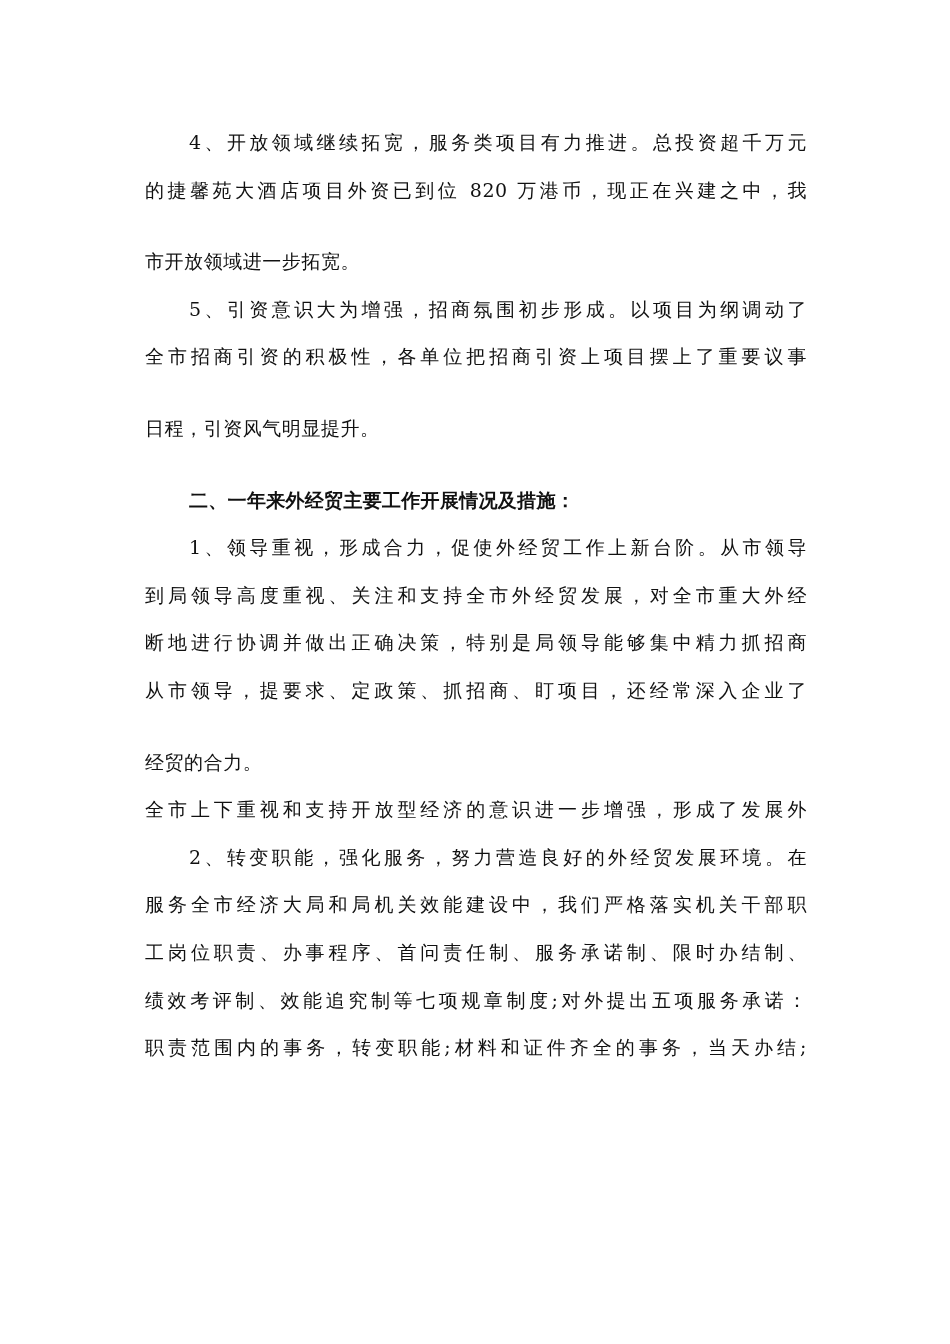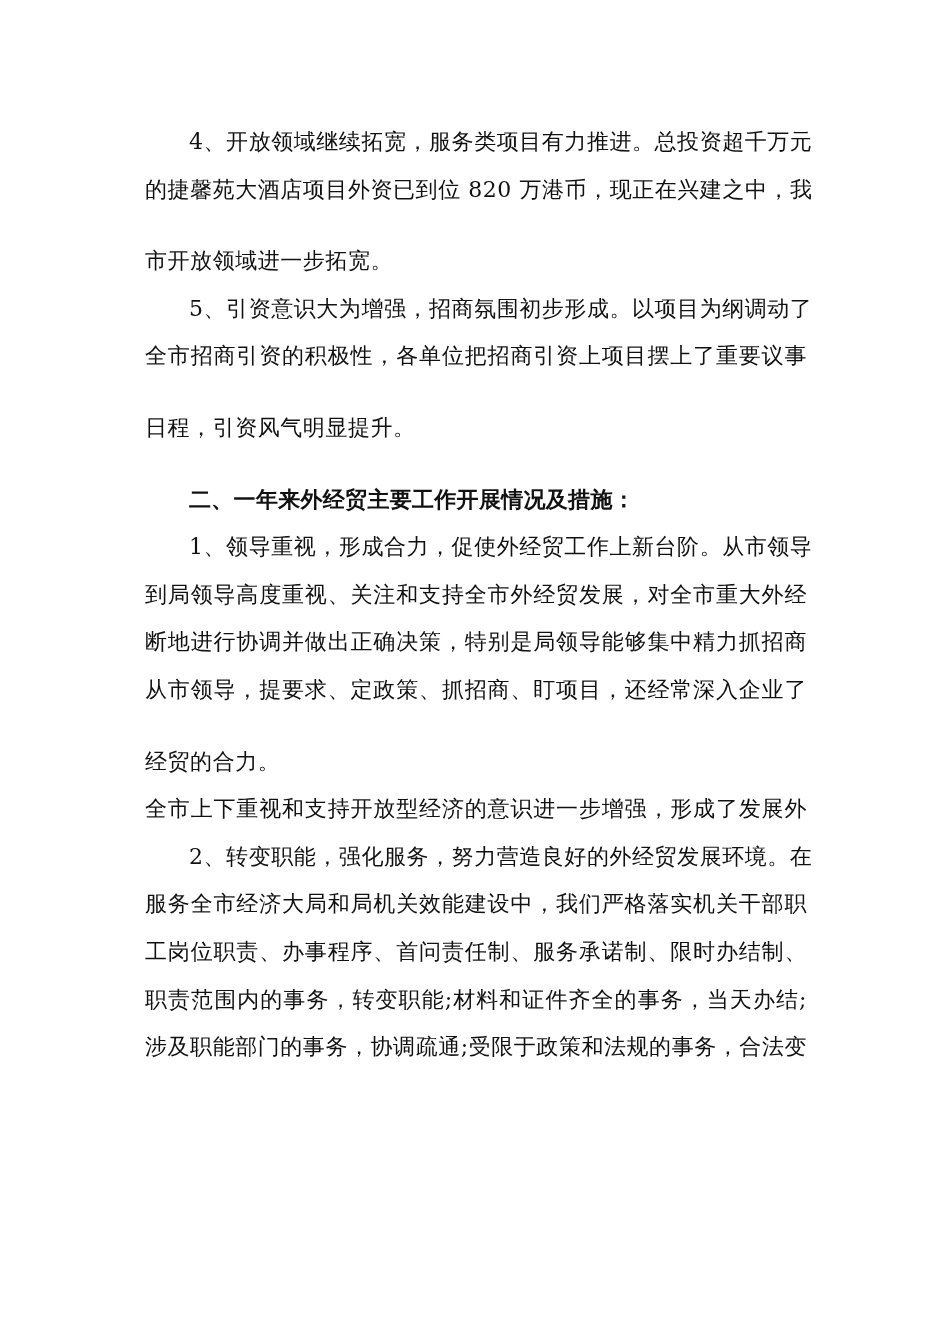--- a/index.html
+++ b/index.html
@@ -30,21 +30,21 @@
       width: 662px;
     }
     .paragraph {
       margin: 0;
       padding: 0;
     }
     .line {
       display: block;
       height: 47.6px;
       line-height: 36px;
-      font-size: 22px;
+      font-size: 19px;
       white-space: nowrap;
       letter-spacing: 0.55px;
       text-align: justify;
       text-align-last: justify;
     }
     .line.last {
       text-align-last: left;
       margin-top: 24px;
     }
     .line.indent {
@@ -84,18 +84,18 @@
       <span class="line">断地进行协调并做出正确决策，特别是局领导能够集中精力抓招商</span>
       <span class="line">从市领导，提要求、定政策、抓招商、盯项目，还经常深入企业了</span>
       <span class="line last">经贸的合力。</span>
       <span class="line">全市上下重视和支持开放型经济的意识进一步增强，形成了发展外</span>
     </div>
 
     <div class="paragraph">
       <span class="line indent">2、转变职能，强化服务，努力营造良好的外经贸发展环境。在</span>
       <span class="line">服务全市经济大局和局机关效能建设中，我们严格落实机关干部职</span>
       <span class="line">工岗位职责、办事程序、首问责任制、服务承诺制、限时办结制、</span>
+      <span class="line">绩效考评制、效能追究制等七项规章制度;对外提出五项服务承诺：</span>
       <span class="line">职责范围内的事务，转变职能;材料和证件齐全的事务，当天办结;</span>
-      <span class="line">涉及职能部门的事务，协调疏通;受限于政策和法规的事务，合法变</span>
     </div>
 
   </div>
 </div>
 
 </body></html>

